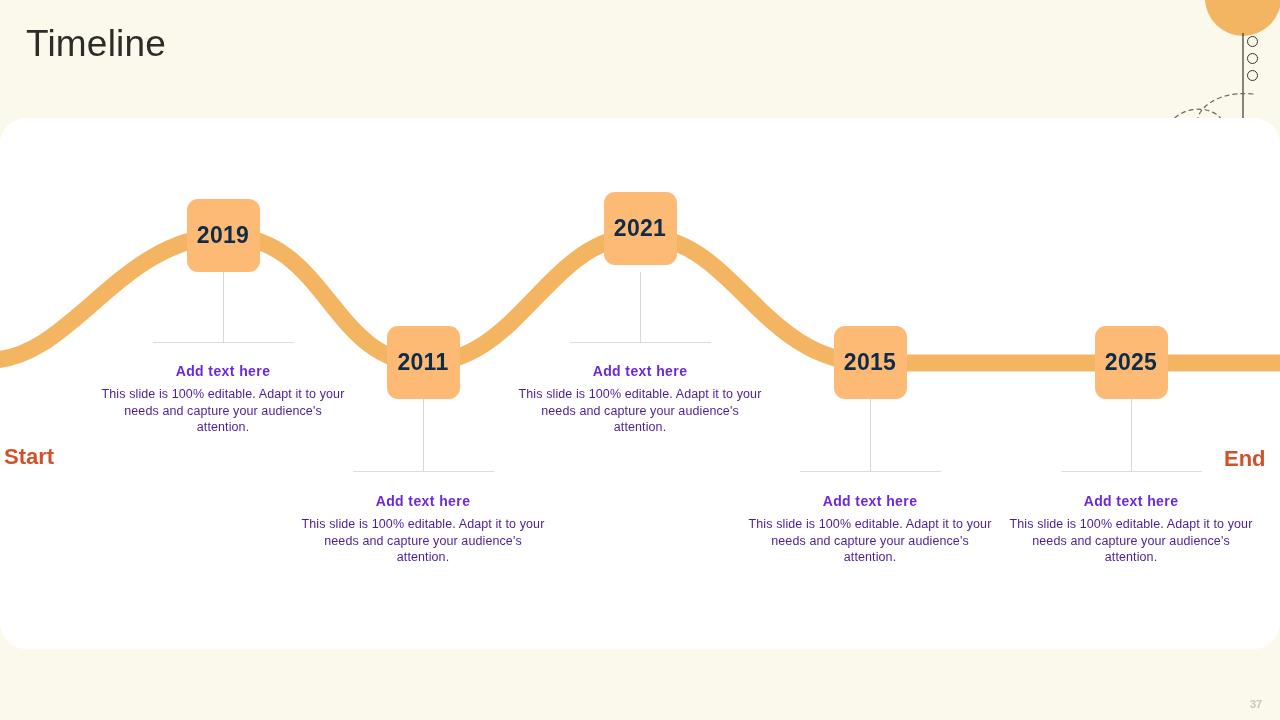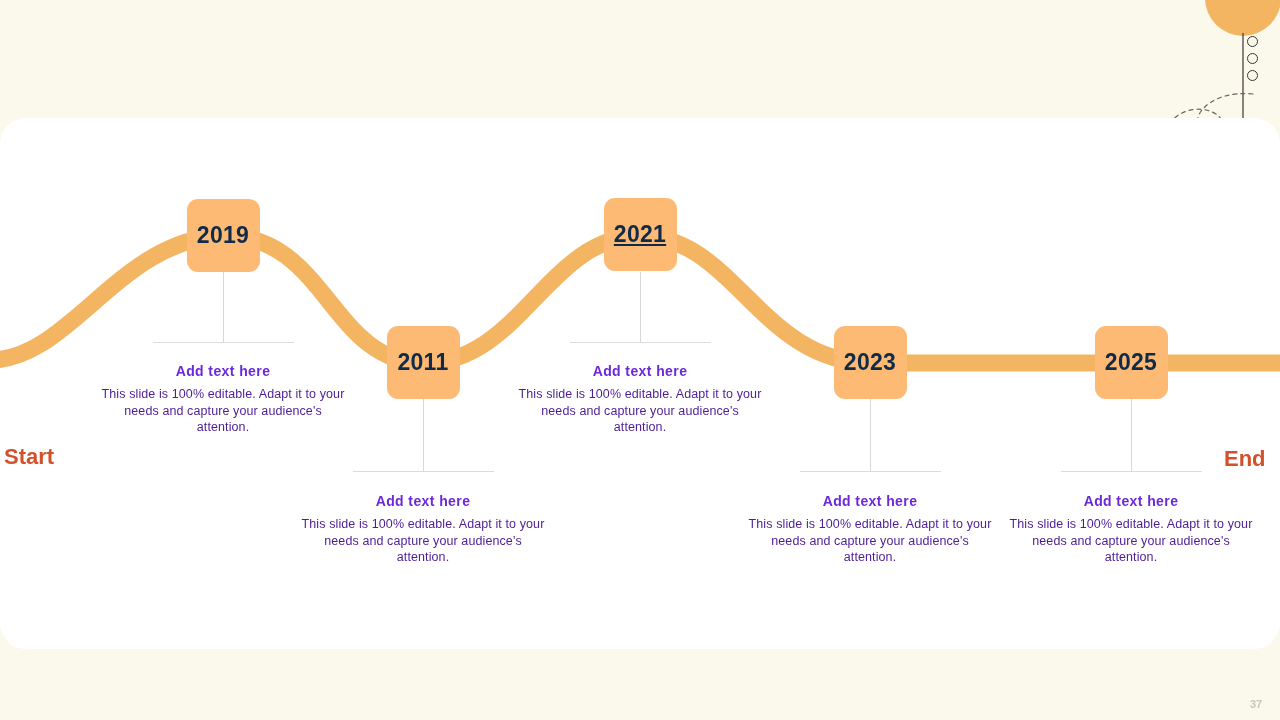--- a/index.html
+++ b/index.html
@@ -175,20 +175,21 @@
     font-size: 11px;
     font-weight: 700;
     color: #C9C6BB;
   }
 </style>
 </head>
 <body>
 
 <div id="slide">
 
+  <div id="page-title">Timeline</div>
 
   <div id="deco-orange-circle"></div>
 
   <div id="deco-dots">
     <span class="dot-ring"></span>
     <span class="dot-ring"></span>
     <span class="dot-ring"></span>
   </div>
 
   <svg id="deco-curve-svg" viewBox="0 0 150 225" fill="none" xmlns="http://www.w3.org/2000/svg">
@@ -227,31 +228,31 @@
       <div class="year-box" style="top:208px;">2011</div>
       <div class="connector-v" style="top:281px; height:72px;"></div>
       <div class="connector-h" style="top:353px;"></div>
       <div class="text-block" style="top:375px;">
         <div class="tb-heading">Add text here</div>
         <div class="tb-body">This slide is 100% editable. Adapt it to your needs and capture your audience's attention.</div>
       </div>
     </div>
 
     <div class="milestone" style="left:640px; top:0;">
-      <div class="year-box" style="top:80px;text-decoration:underline;">2021</div>
+      <div class="year-box" style="top:74px;">2021</div>
       <div class="connector-v" style="top:154px; height:70px;"></div>
       <div class="connector-h" style="top:224px;"></div>
       <div class="text-block" style="top:245px;">
         <div class="tb-heading">Add text here</div>
         <div class="tb-body">This slide is 100% editable. Adapt it to your needs and capture your audience's attention.</div>
       </div>
     </div>
 
     <div class="milestone" style="left:870px; top:0;">
-      <div class="year-box" style="top:208px;">2023</div>
+      <div class="year-box" style="top:208px;">2015</div>
       <div class="connector-v" style="top:281px; height:72px;"></div>
       <div class="connector-h" style="top:353px;"></div>
       <div class="text-block" style="top:375px;">
         <div class="tb-heading">Add text here</div>
         <div class="tb-body">This slide is 100% editable. Adapt it to your needs and capture your audience's attention.</div>
       </div>
     </div>
 
     <div class="milestone" style="left:1131px; top:0;">
       <div class="year-box" style="top:208px;">2025</div>

